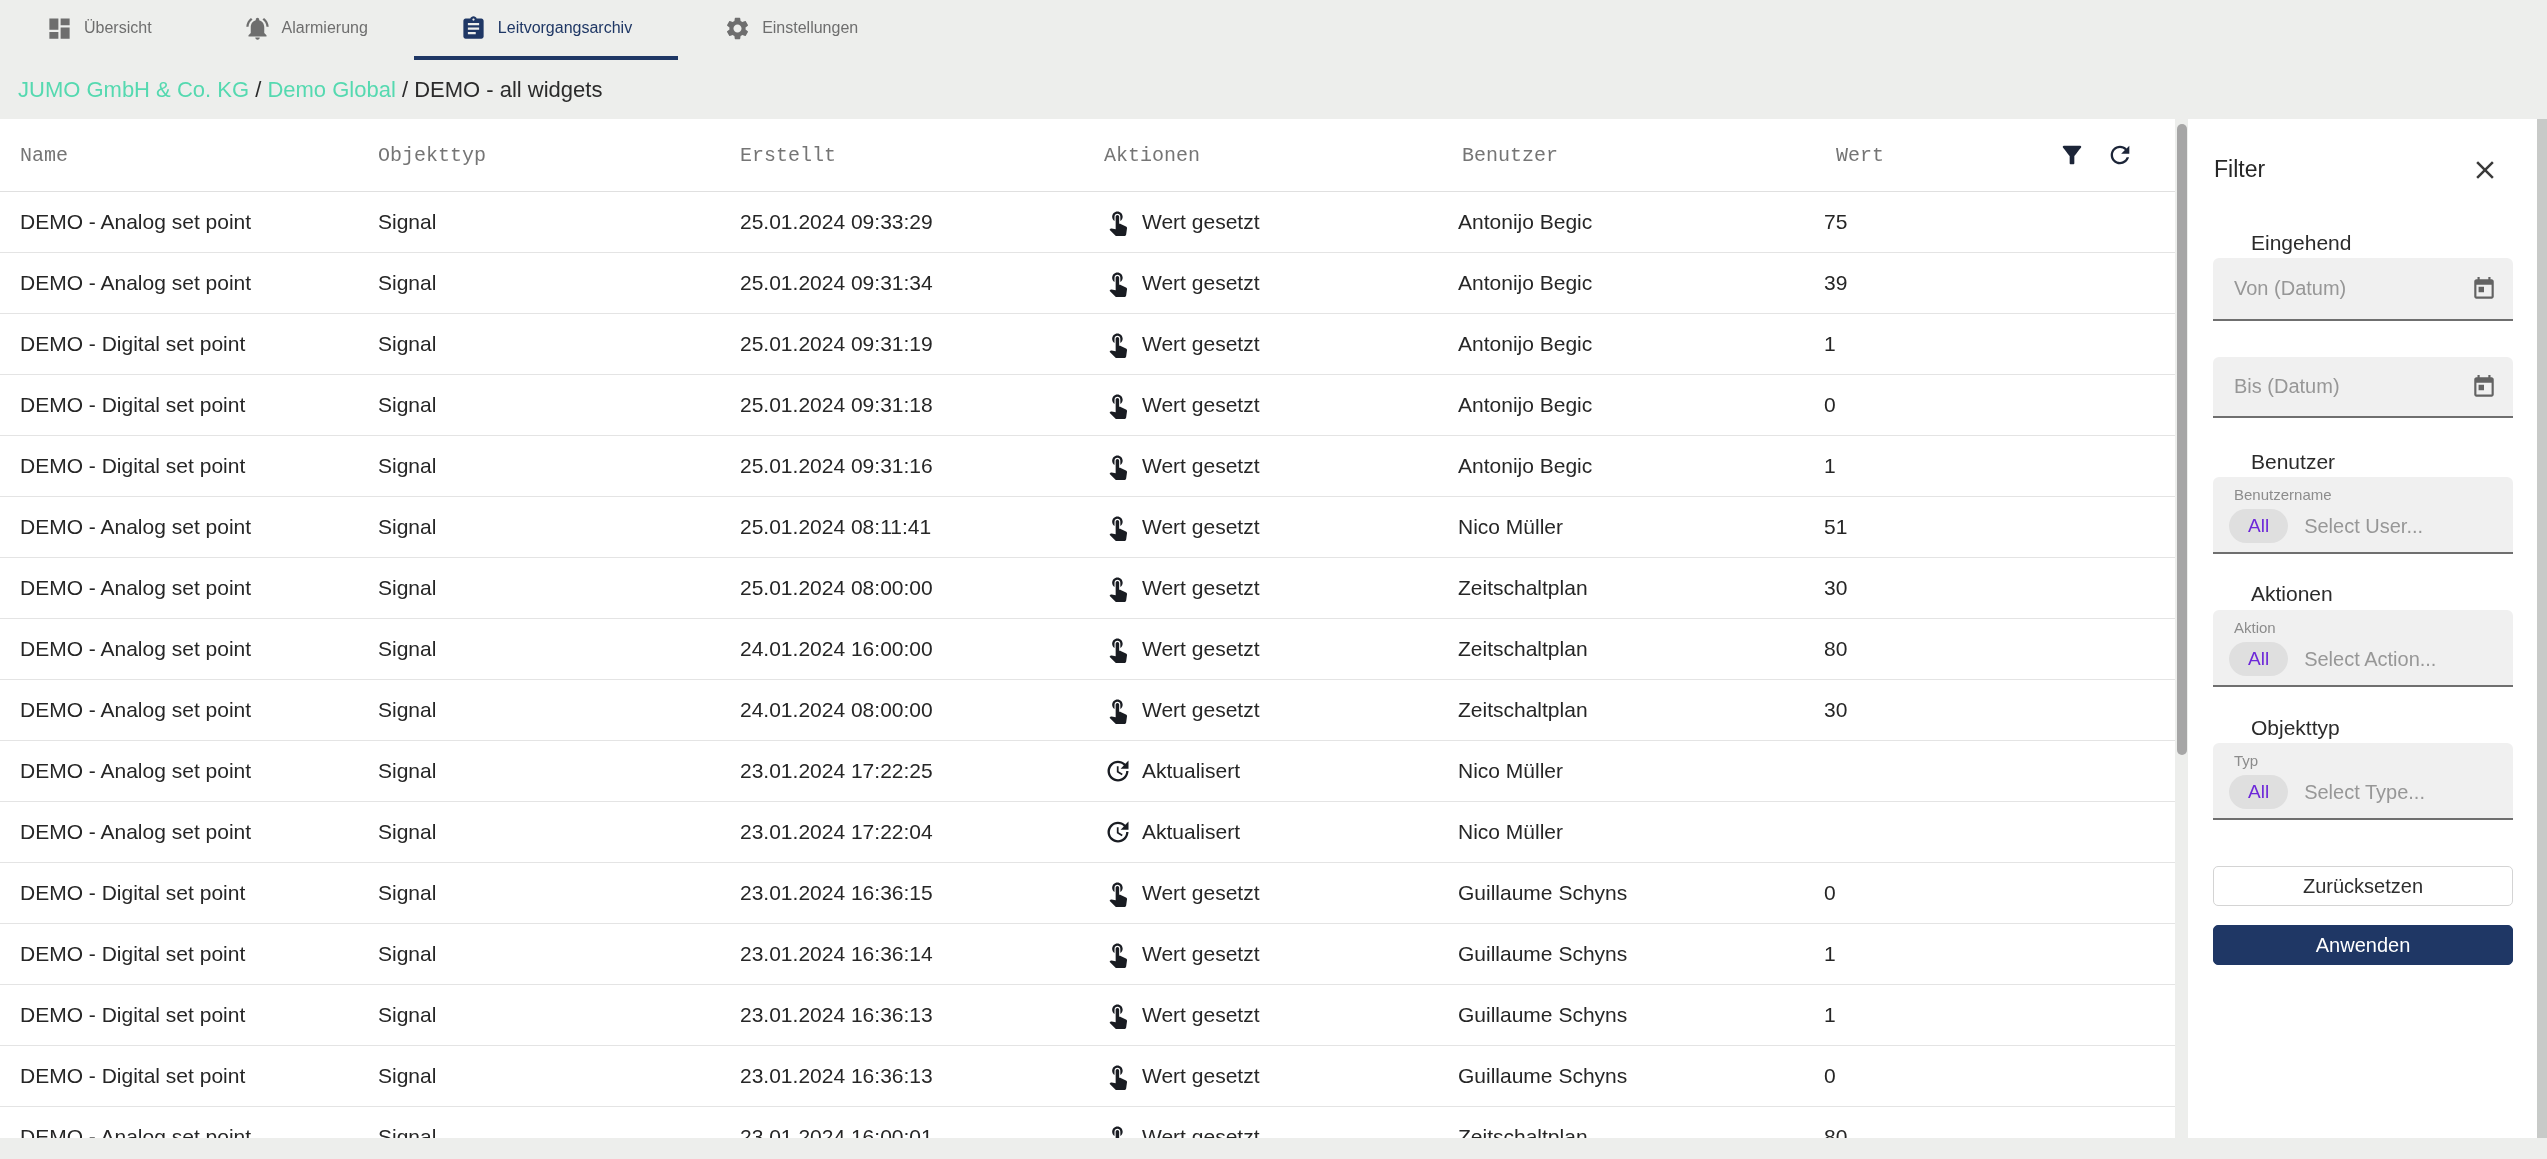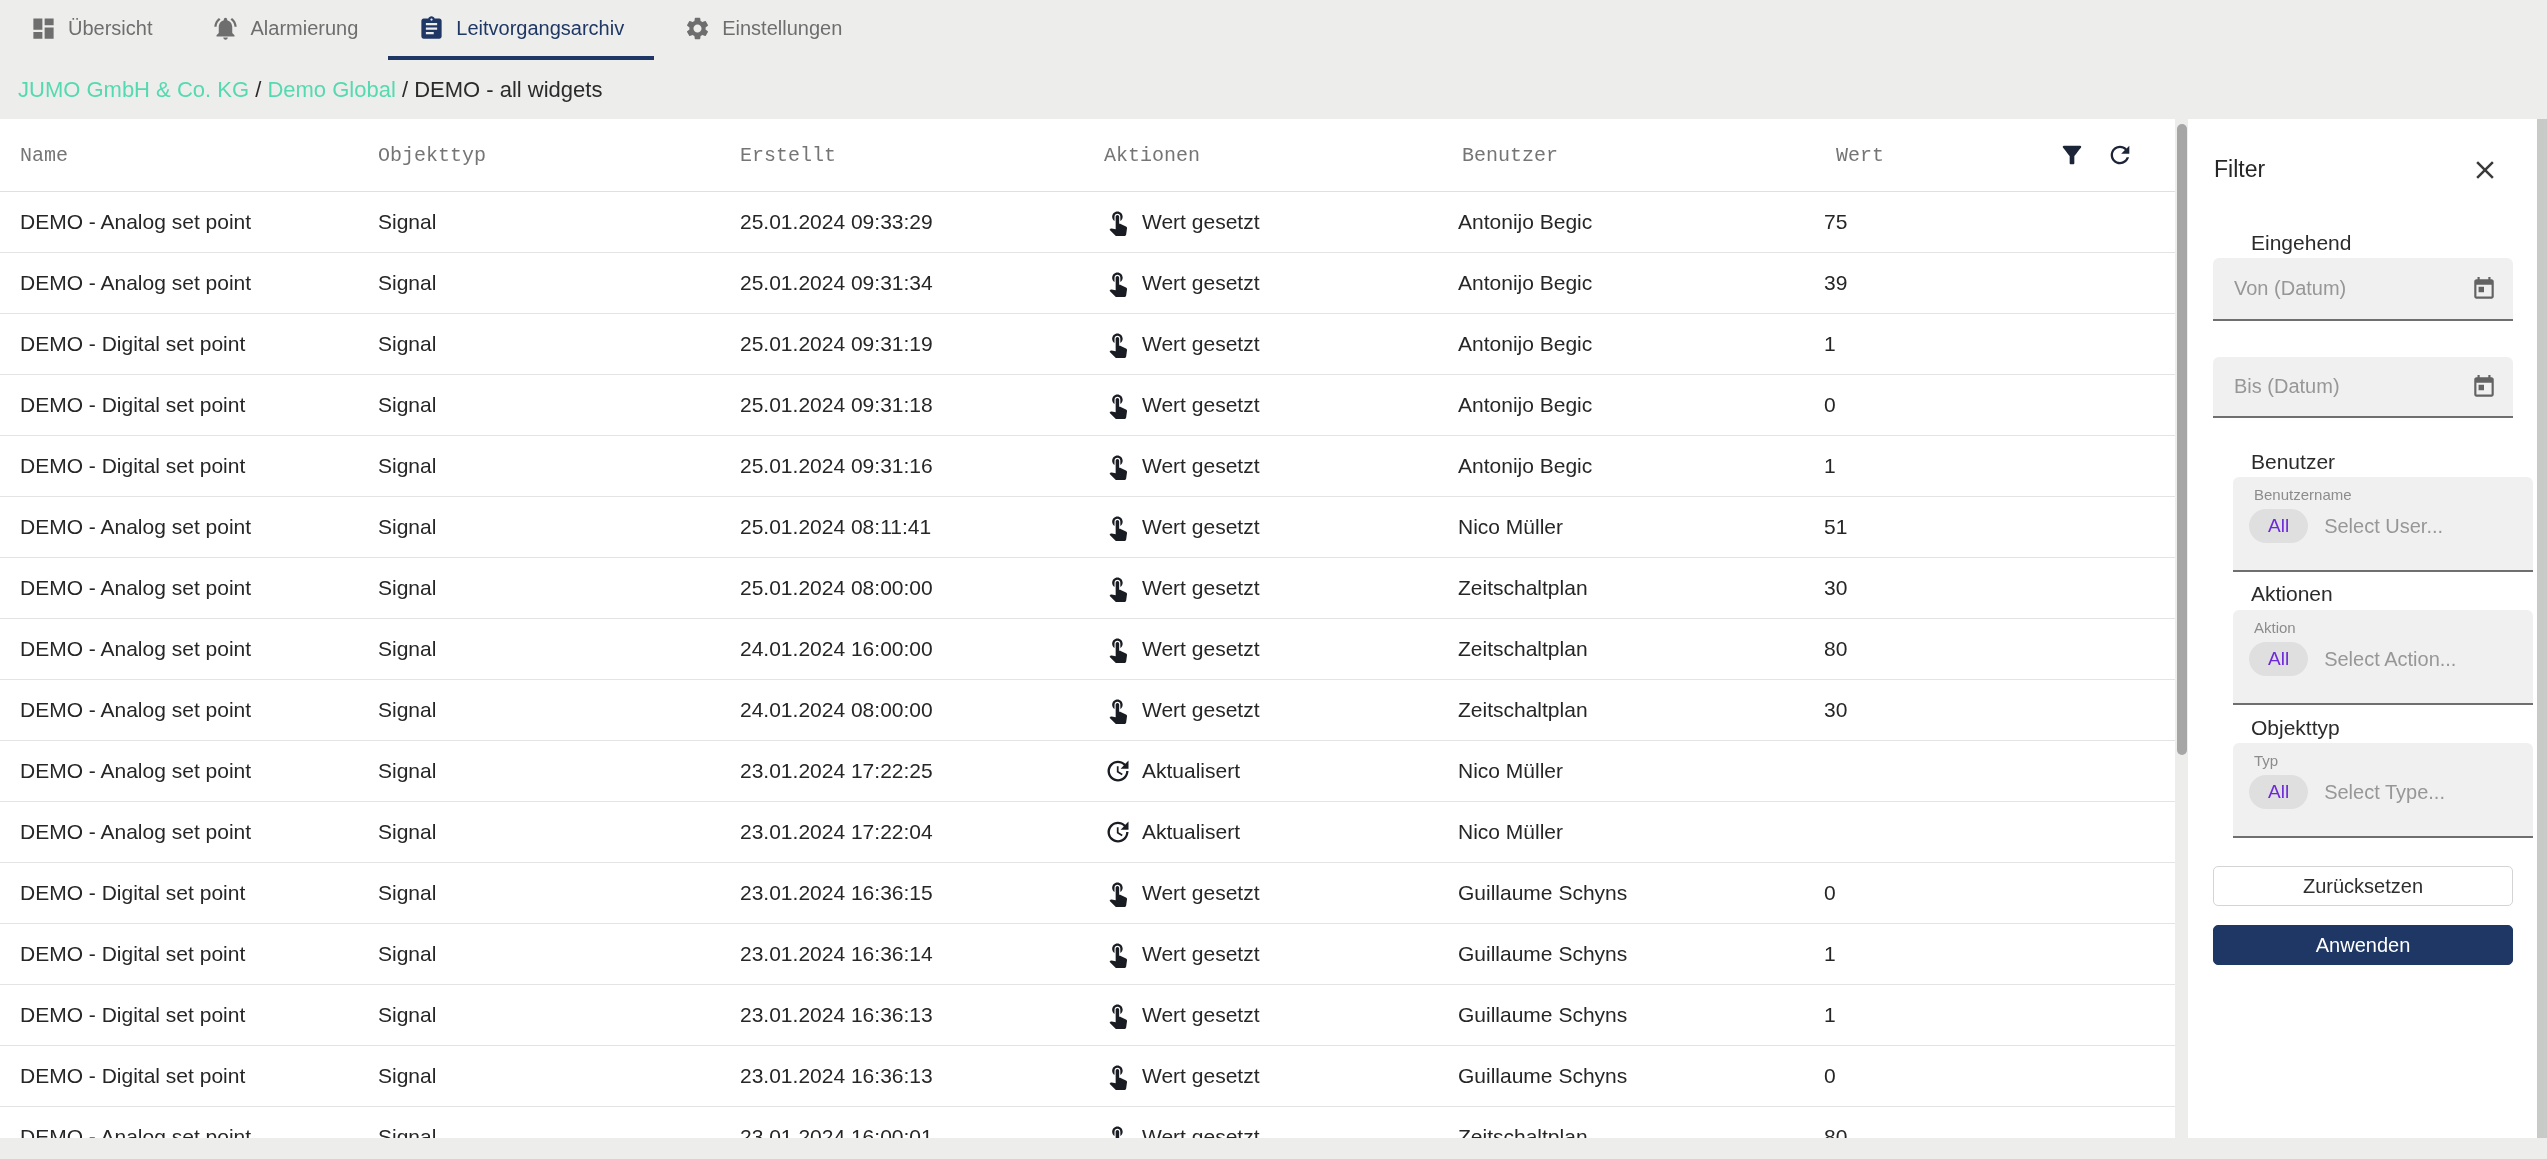--- a/index.html
+++ b/index.html
@@ -7,22 +7,22 @@
     width:2547px;height:1159px;position:relative;overflow:hidden;
     background:var(--page-bg,#edeeec);
     font-family:"Liberation Sans", sans-serif;
     -webkit-font-smoothing:antialiased;
   }
   .svgicon{display:inline-flex;align-items:center;justify-content:center;line-height:0;}
   .svgicon svg{display:block;}
 
   
   .tabbar{position:absolute;left:0;top:0;height:60px;display:flex;align-items:stretch;}
-  .tab{display:flex;align-items:center;gap:11px;padding:0 30px;box-sizing:border-box;
-       color:#6e6e6e;font-size:20px;border-bottom:4px solid transparent;cursor:pointer;white-space:nowrap;}
+  .tab{display:flex;align-items:center;gap:11px;padding:0 46px;box-sizing:border-box;
+       color:#6e6e6e;font-size:16px;border-bottom:4px solid transparent;cursor:pointer;white-space:nowrap;}
   .tab.active{color:var(--navy);border-bottom-color:var(--navy);}
   .tab .svgicon{width:27px;height:27px;}
 
   
   .breadcrumb{position:absolute;left:18px;top:60px;height:59px;display:flex;align-items:center;
               font-size:22px;color:#2b2b2b;white-space:pre;}
   .breadcrumb a{color:var(--teal);text-decoration:none;cursor:pointer;}
   .crumb-sep{color:#2b2b2b;}
 
   
@@ -49,21 +49,21 @@
   
   .filter-panel{position:absolute;left:2188px;top:119px;width:349px;height:1019px;background:#fff;box-sizing:border-box;}
   .fp-title{position:absolute;left:26px;top:37px;font-size:23px;font-weight:500;color:#262626;}
   .fp-close{position:absolute;left:282px;top:36px;width:30px;height:30px;color:#3a3a3a;cursor:pointer;}
   .fp-heading{position:absolute;left:42px;font-size:21px;color:#2b2b2b;margin-left:21px;}
   .fp-field{position:absolute;left:25px;width:300px;box-sizing:border-box;background:#f0f0f0;
             border-radius:6px 6px 0 0;border-bottom:2px solid #6f6f6f;cursor:text;}
   .date-field{height:63px;display:flex;align-items:center;}
   .date-placeholder{margin-left:21px;font-size:20px;color:#979797;flex:1;}
   .date-field .svgicon{width:26px;height:26px;color:#636363;margin-right:16px;cursor:pointer;}
-  .select-field{height:95px;margin-left:20px;}
+  .select-field{height:77px;}
   .field-label{position:absolute;left:21px;top:9px;font-size:15px;color:#8c8c8c;}
   .field-row{position:absolute;left:16px;top:32px;display:flex;align-items:center;}
   .chip{display:inline-flex;align-items:center;justify-content:center;height:34px;padding:0 19px;
         background:#dfdfdf;border-radius:17px;font-size:19px;font-weight:500;color:#6d28d9;cursor:pointer;}
   .select-placeholder{margin-left:16px;font-size:20px;color:#979797;}
   .fp-btn{position:absolute;left:25px;width:300px;height:40px;box-sizing:border-box;border-radius:5px;
           display:flex;align-items:center;justify-content:center;font-size:20px;cursor:pointer;}
   .btn-reset{top:747px;background:#fff;border:1px solid #d4d4d4;color:#2e2e2e;}
   .btn-apply{top:806px;background:var(--navy);border:1px solid var(--navy);color:#fff;font-weight:500;}
   #h-eingehend{top:112px;} #f-von{top:139px;} #f-bis{top:238px;height:61px;}

